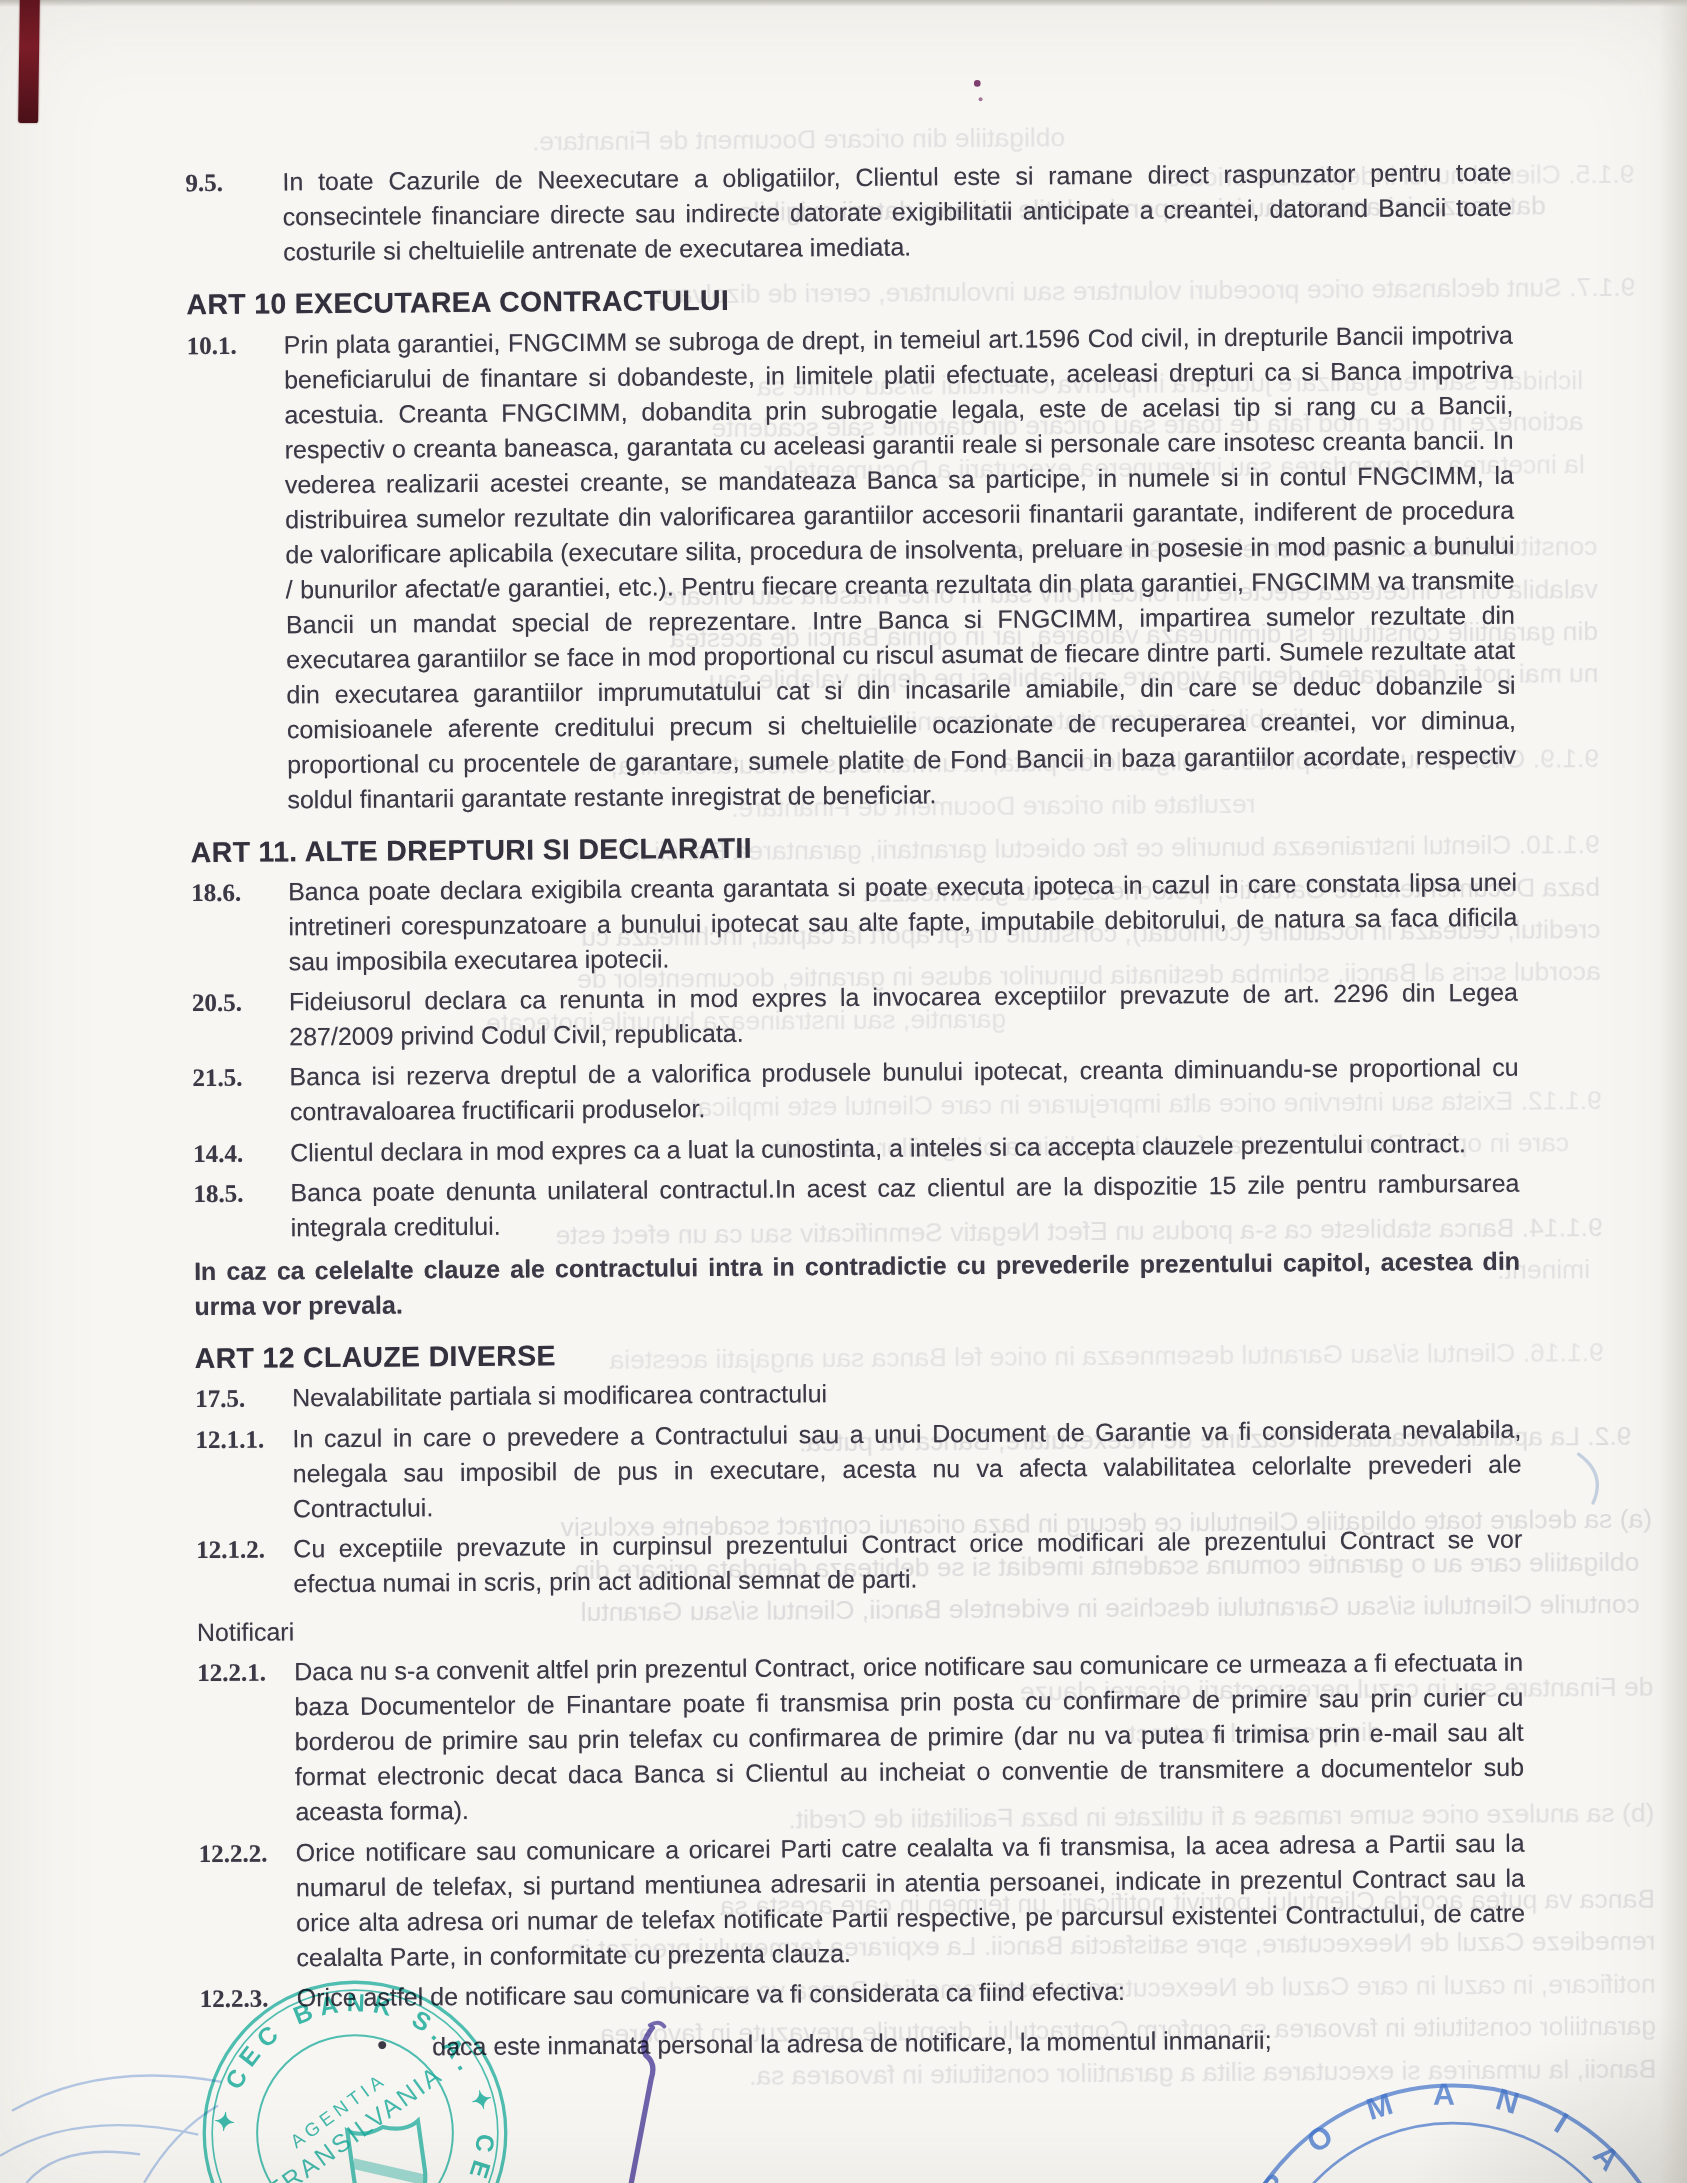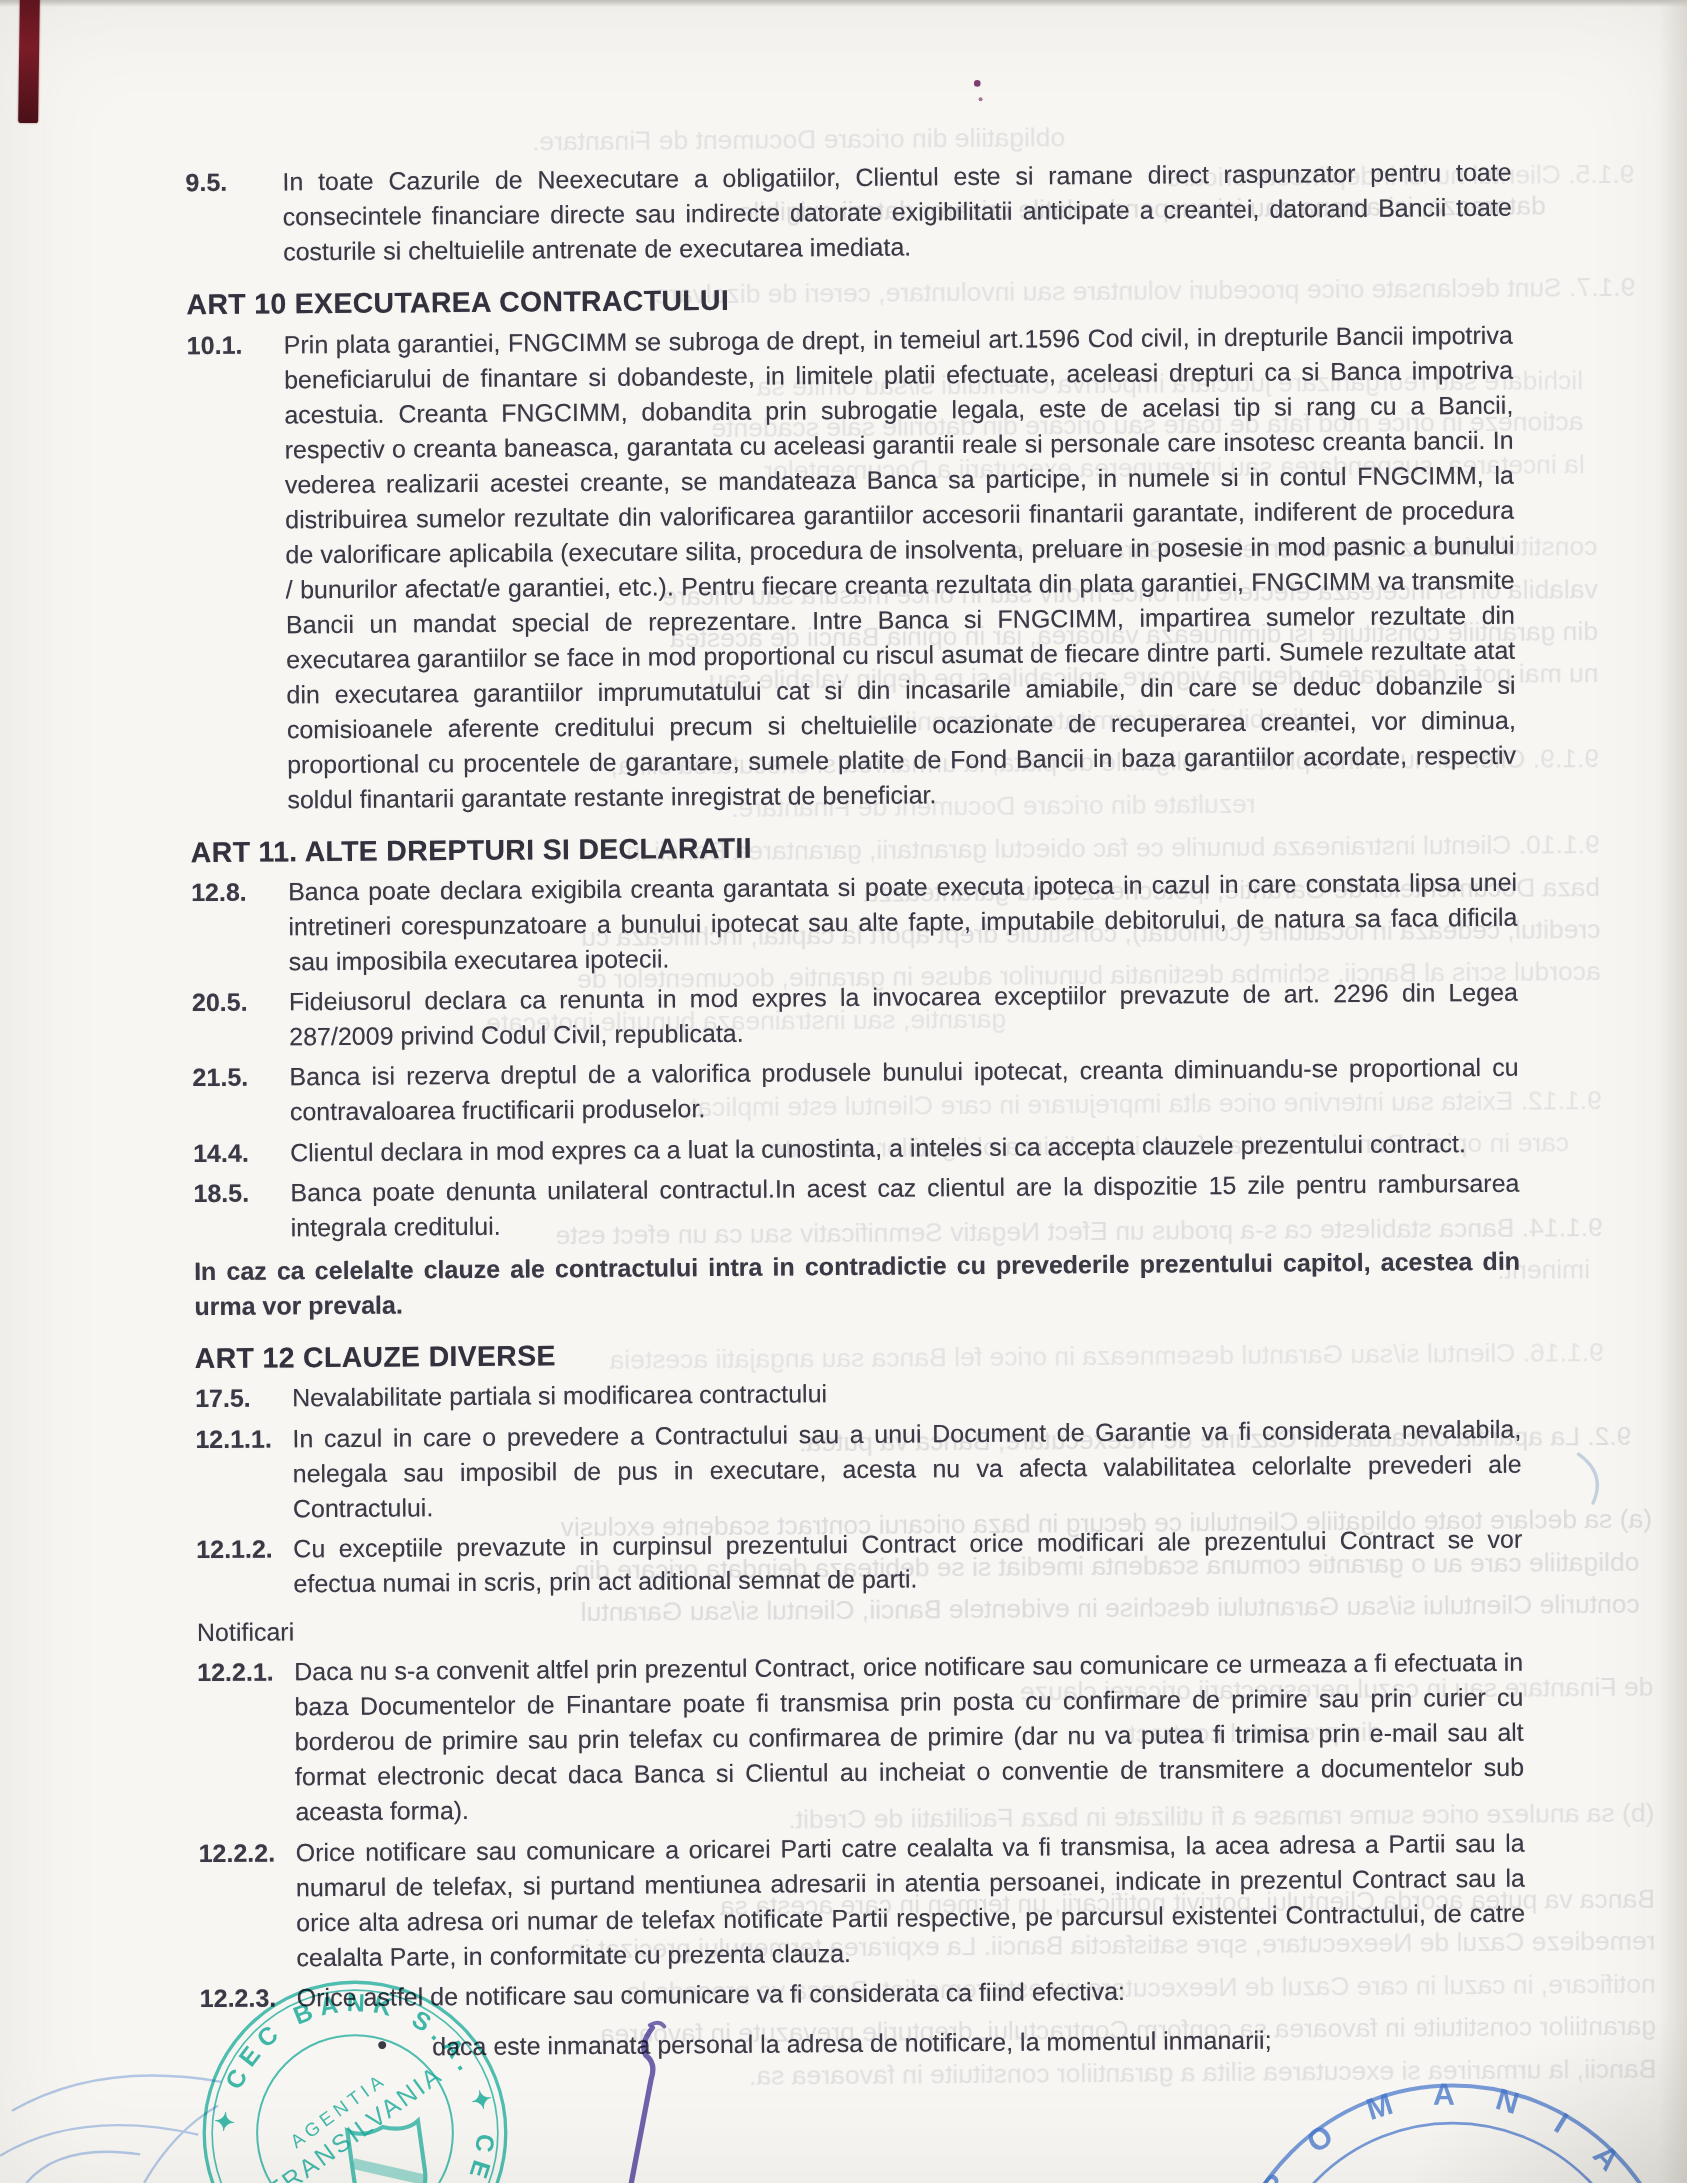--- a/index.html
+++ b/index.html
@@ -51,21 +51,21 @@
   
   .content{
     position:absolute;left:192px;top:155px;width:1326px;
     color:var(--ink,#3b3946);
     font-size:25px;line-height:35px;
     text-align:justify;
     text-shadow:0 0 0.7px rgba(59,57,70,0.45);
     z-index:3;
   }
   .item{position:relative;padding-left:97px;margin-top:5.3px;}
-  .item .num{position:absolute;left:0;top:0;font-weight:700;}
+  .item .num{position:absolute;left:0;top:0;font-weight:700;font-family:Liberation Serif, serif;}
   .heading{font-weight:700;font-size:28.5px;letter-spacing:0.3px;margin-top:17px;margin-bottom:5.3px;color:#33313d;}
   .bold-para{font-weight:700;margin-top:8px;}
   .plain-label{margin-top:13.2px;margin-bottom:5.3px;}
   .bullet-row{position:relative;padding-left:232px;margin-top:14.6px;}
   .bullet-row .dot{position:absolute;left:177px;top:-1.3px;font-size:29px;}
   
   .stamp{position:absolute;mix-blend-mode:multiply;z-index:5;}
   .ink{position:absolute;z-index:6;mix-blend-mode:multiply;}
 </style>
 </head>
@@ -115,21 +115,21 @@
         <div class="bleed-line" style="left: 60px; top: 1932px; width: 1588px; opacity: 0.22;">remedieze Cazul de Neexecutare, spre satisfactia Bancii. La expirarea termenului precizat in</div>
         <div class="bleed-line" style="left: 60px; top: 1975px; width: 1588px; opacity: 0.2;">notificare, in cazul in care Cazul de Neexecutare nu este remediat, Banca va proceda la</div>
         <div class="bleed-line" style="left: 60px; top: 2017px; width: 1588px; opacity: 0.22;">garantiilor constituite in favoarea sa conform Contractului, drepturile prevazute in favoarea</div>
         <div class="bleed-line" style="left: 60px; top: 2060px; width: 1588px; opacity: 0.22;">Bancii, la urmarirea si executarea silita a garantiilor constituite in favoarea sa.</div>
       </div>
     <div id="content" class="content">
         <div class="item"><span class="num">9.5.</span><span>In toate Cazurile de Neexecutare a obligatiilor, Clientul este si ramane direct raspunzator pentru toate consecintele financiare directe sau indirecte datorate exigibilitatii anticipate a creantei, datorand Bancii toate costurile si cheltuielile antrenate de executarea imediata.</span></div>
         <div class="heading">ART 10 EXECUTAREA CONTRACTULUI</div>
         <div class="item"><span class="num">10.1.</span><span>Prin plata garantiei, FNGCIMM se subroga de drept, in temeiul art.1596 Cod civil, in drepturile Bancii impotriva beneficiarului de finantare si dobandeste, in limitele platii efectuate, aceleasi drepturi ca si Banca impotriva acestuia. Creanta FNGCIMM, dobandita prin subrogatie legala, este de acelasi tip si rang cu a Bancii, respectiv o creanta baneasca, garantata cu aceleasi garantii reale si personale care insotesc creanta bancii. In vederea realizarii acestei creante, se mandateaza Banca sa participe, in numele si in contul FNGCIMM, la distribuirea sumelor rezultate din valorificarea garantiilor accesorii finantarii garantate, indiferent de procedura de valorificare aplicabila (executare silita, procedura de insolventa, preluare in posesie in mod pasnic a bunului / bunurilor afectat/e garantiei, etc.). Pentru fiecare creanta rezultata din plata garantiei, FNGCIMM va transmite Bancii un mandat special de reprezentare. Intre Banca si FNGCIMM, impartirea sumelor rezultate din executarea garantiilor se face in mod proportional cu riscul asumat de fiecare dintre parti. Sumele rezultate atat din executarea garantiilor imprumutatului cat si din incasarile amiabile, din care se deduc dobanzile si comisioanele aferente creditului precum si cheltuielile ocazionate de recuperarea creantei, vor diminua, proportional cu procentele de garantare, sumele platite de Fond Bancii in baza garantiilor acordate, respectiv soldul finantarii garantate restante inregistrat de beneficiar.</span></div>
         <div class="heading">ART 11. ALTE DREPTURI SI DECLARATII</div>
-        <div class="item"><span class="num">12.8.</span><span>Banca poate declara exigibila creanta garantata si poate executa ipoteca in cazul in care constata lipsa unei intretineri corespunzatoare a bunului ipotecat sau alte fapte, imputabile debitorului, de natura sa faca dificila sau imposibila executarea ipotecii.</span></div>
+        <div class="item"><span class="num">18.6.</span><span>Banca poate declara exigibila creanta garantata si poate executa ipoteca in cazul in care constata lipsa unei intretineri corespunzatoare a bunului ipotecat sau alte fapte, imputabile debitorului, de natura sa faca dificila sau imposibila executarea ipotecii.</span></div>
         <div class="item"><span class="num">20.5.</span><span>Fideiusorul declara ca renunta in mod expres la invocarea exceptiilor prevazute de art. 2296 din Legea 287/2009 privind Codul Civil, republicata.</span></div>
         <div class="item"><span class="num">21.5.</span><span>Banca isi rezerva dreptul de a valorifica produsele bunului ipotecat, creanta diminuandu-se proportional cu contravaloarea fructificarii produselor.</span></div>
         <div class="item"><span class="num">14.4.</span><span>Clientul declara in mod expres ca a luat la cunostinta, a inteles si ca accepta clauzele prezentului contract.</span></div>
         <div class="item"><span class="num">18.5.</span><span>Banca poate denunta unilateral contractul.In acest caz clientul are la dispozitie 15 zile pentru rambursarea integrala creditului.</span></div>
         <div class="bold-para">In caz ca celelalte clauze ale contractului intra in contradictie cu prevederile prezentului capitol, acestea din urma vor prevala.</div>
         <div class="heading">ART 12 CLAUZE DIVERSE</div>
         <div class="item"><span class="num">17.5.</span><span>Nevalabilitate partiala si modificarea contractului</span></div>
         <div class="item"><span class="num">12.1.1.</span><span>In cazul in care o prevedere a Contractului sau a unui Document de Garantie va fi considerata nevalabila, nelegala sau imposibil de pus in executare, acesta nu va afecta valabilitatea celorlalte prevederi ale Contractului.</span></div>
         <div class="item"><span class="num">12.1.2.</span><span>Cu exceptiile prevazute in curpinsul prezentului Contract orice modificari ale prezentului Contract se vor efectua numai in scris, prin act aditional semnat de parti.</span></div>
         <div class="plain-label">Notificari</div>

